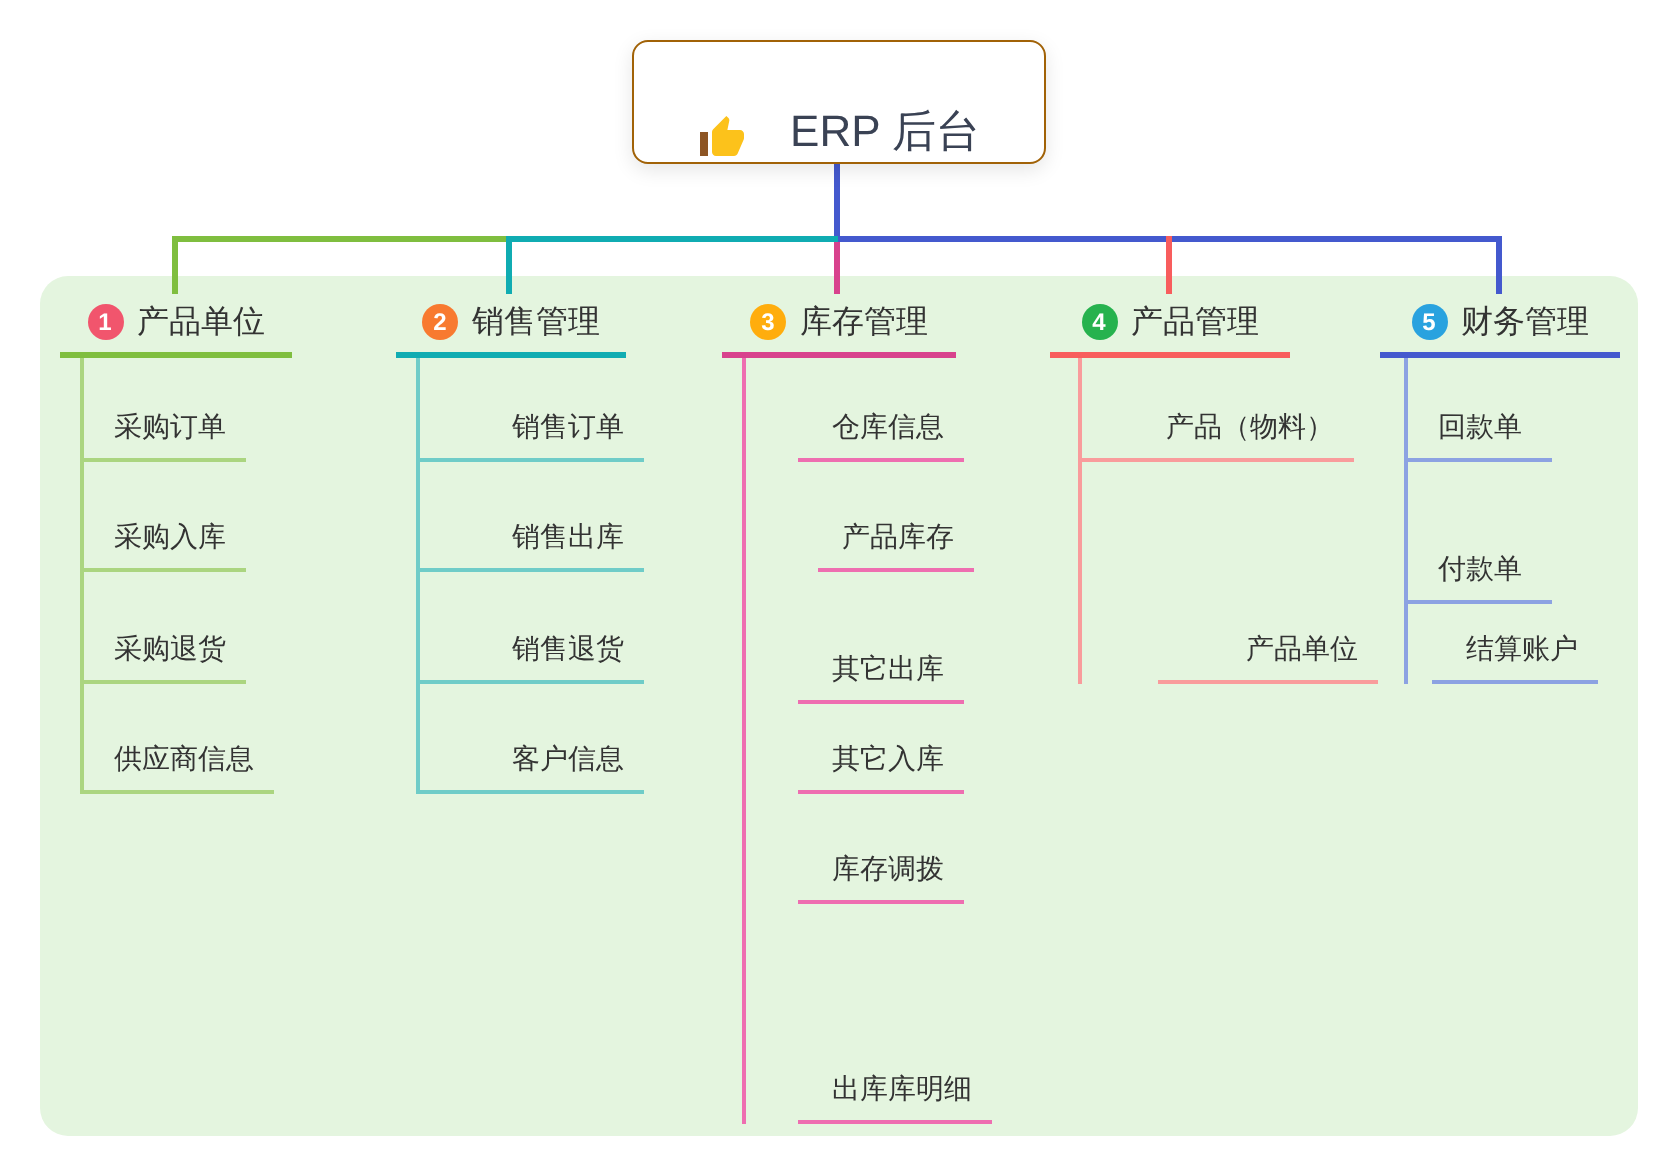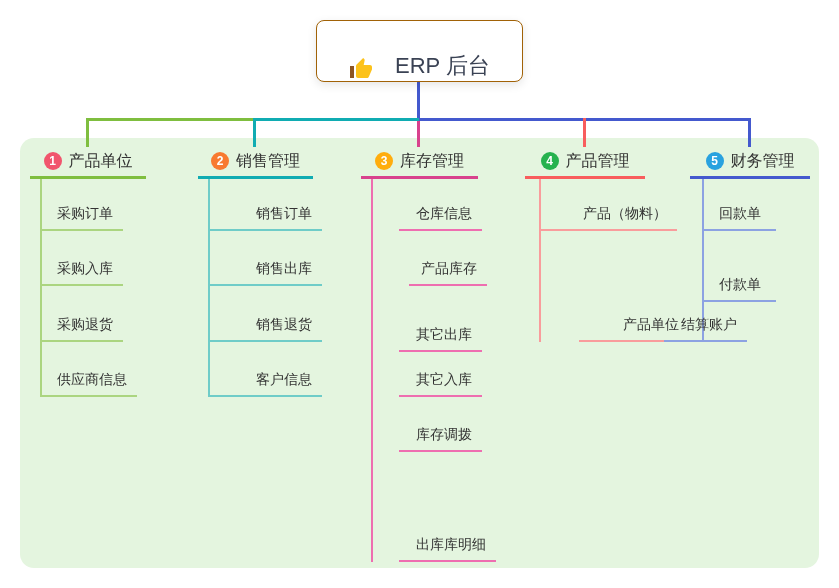--- a/index.html
+++ b/index.html
@@ -153,17 +153,17 @@
     <span class="badge badge5">5</span>
     <span>财务管理</span>
   </div>
   <div class="vline" style="left:702px;top:179px;height:163px;background:#8ca2e2;"></div>
   <div class="child c5" style="left:702px;top:199px;text-align:right;">
       <span>回款单</span>
     </div>
   <div class="child c5" style="left:702px;top:270px;">
       <span>付款单</span>
     </div>
-  <div class="child c5" style="left:664px;top:310px;text-align:center;">
+  <div class="child c5" style="left:716px;top:310px;text-align:center;">
       <span>结算账户</span>
     </div>
 
 </div>
 
 </body></html>

